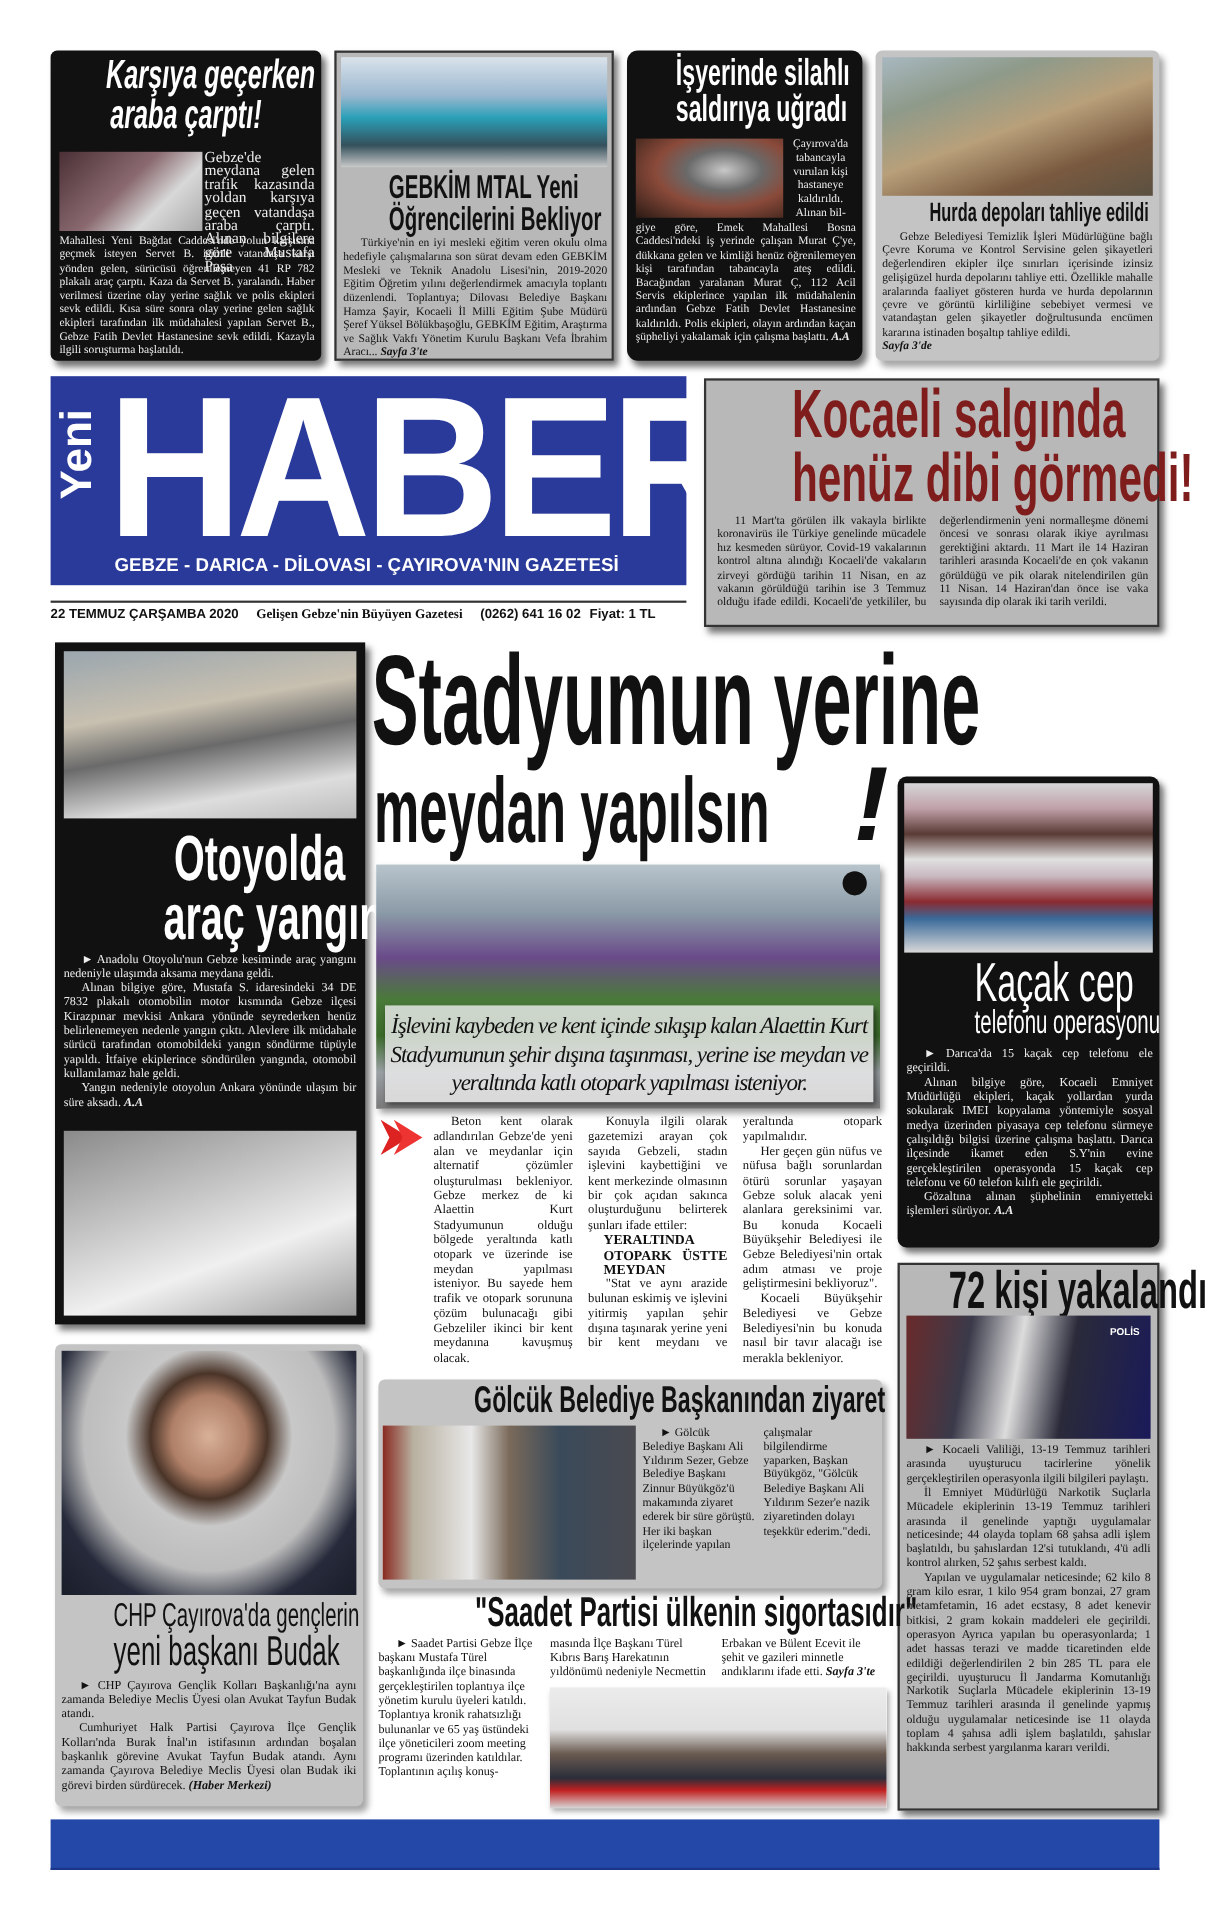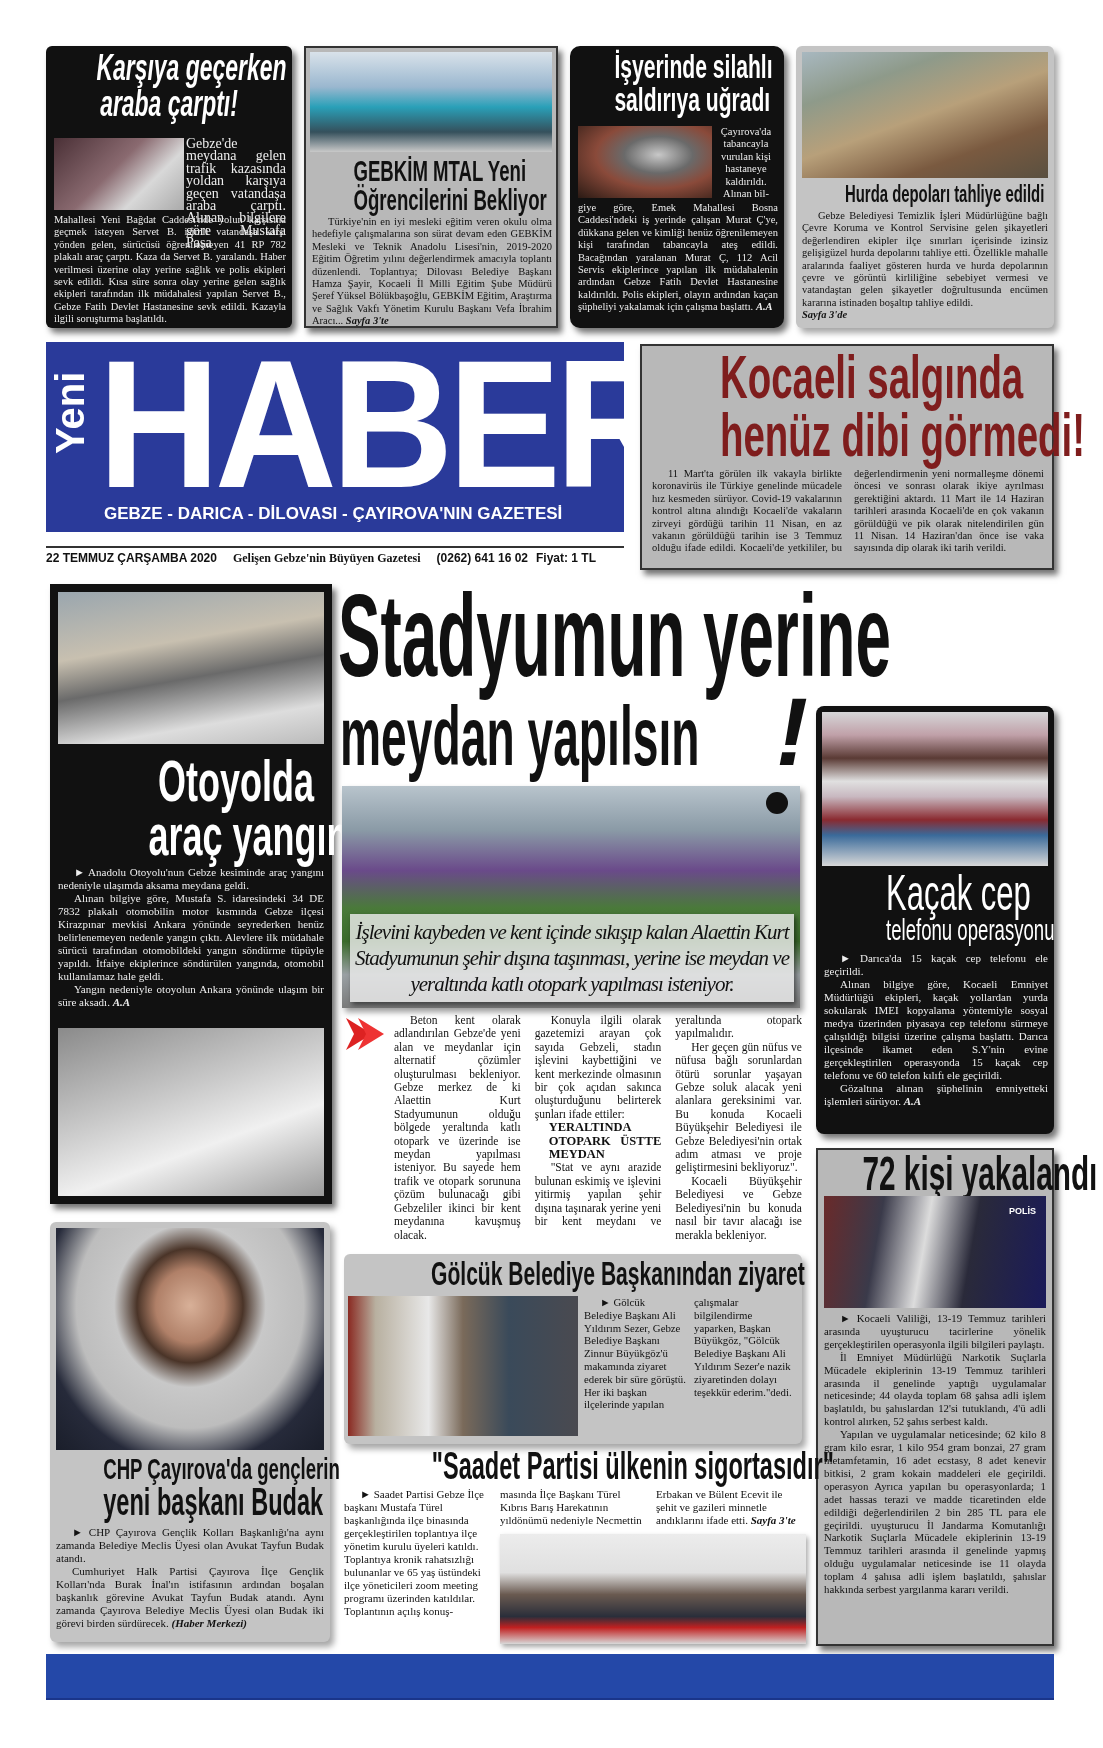--- a/index.html
+++ b/index.html
@@ -155,21 +155,21 @@
   </div>
   <div class="body-text" style="position:absolute;left:6px;top:162px;width:222px;font-size:10.8px;line-height:12.9px;">
     <p>► Kocaeli Valiliği, 13-19 Temmuz tarihleri arasında uyuşturucu tacirlerine yönelik gerçekleştirilen operasyonla ilgili bilgileri paylaştı.</p>
     <p>İl Emniyet Müdürlüğü Narkotik Suçlarla Mücadele ekiplerinin 13-19 Temmuz tarihleri arasında il genelinde yaptığı uygulamalar neticesinde; 44 olayda toplam 68 şahsa adli işlem başlatıldı, bu şahıslardan 12'si tutuklandı, 4'ü adli kontrol alırken, 52 şahıs serbest kaldı.</p>
     <p>Yapılan ve uygulamalar neticesinde; 62 kilo 8 gram kilo esrar, 1 kilo 954 gram bonzai, 27 gram metamfetamin, 16 adet ecstasy, 8 adet kenevir bitkisi, 2 gram kokain maddeleri ele geçirildi. operasyon Ayrıca yapılan bu operasyonlarda; 1 adet hassas terazi ve madde ticaretinden elde edildiği değerlendirilen 2 bin 285 TL para ele geçirildi. uyuşturucu İl Jandarma Komutanlığı Narkotik Suçlarla Mücadele ekiplerinin 13-19 Temmuz tarihleri arasında il genelinde yapmış olduğu uygulamalar neticesinde ise 11 olayda toplam 4 şahısa adli işlem başlatıldı, şahıslar hakkında serbest yargılanma kararı verildi.</p>
   </div>
 </div>
 
 <div class="abs box-gray-soft" style="left:50px;top:1222px;width:280px;height:420px;">
   <div class="photo" style="left:6px;top:6px;width:268px;height:222px;background:radial-gradient(ellipse at 50% 35%,#d8b098 0%,#b08068 18%,#4a3428 28%,#c8c8c8 40%,#bdbdbd 60%,#262a3a 78%,#1a1e2a 100%);"></div>
-  <div style="position:absolute;left:0;top:232px;width:280px;text-align:center;color:#111;font-family:'Liberation Sans',sans-serif;font-weight:bold;">
+  <div style="position:absolute;left:0;top:232px;width:280px;text-align:center;color:#111;font-family:'Liberation Sans',sans-serif;font-weight:normal;">
     <span class="center-cond" style="font-size:30px;line-height:30px;">CHP Çayırova'da gençlerin</span>
     <span class="center-cond" style="font-size:38px;line-height:36px;">yeni başkanı Budak</span>
   </div>
   <div class="body-text" style="position:absolute;left:6px;top:304px;width:268px;font-size:11px;line-height:13px;">
     <p>► CHP Çayırova Gençlik Kolları Başkanlığı'na aynı zamanda Belediye Meclis Üyesi olan Avukat Tayfun Budak atandı.</p>
     <p><span>Cumhuriyet Halk Partisi Çayırova İlçe Gençlik Kolları'nda Burak İnal'ın istifasının ardından boşalan başkanlık görevine Avukat Tayfun Budak atandı. Aynı zamanda Çayırova Belediye Meclis Üyesi olan Budak iki görevi birden sürdürecek.</span> <span class="sig">(Haber Merkezi)</span></p>
   </div>
 </div>
 
 <div class="abs box-gray-soft" style="left:344px;top:1254px;width:458px;height:190px;">

